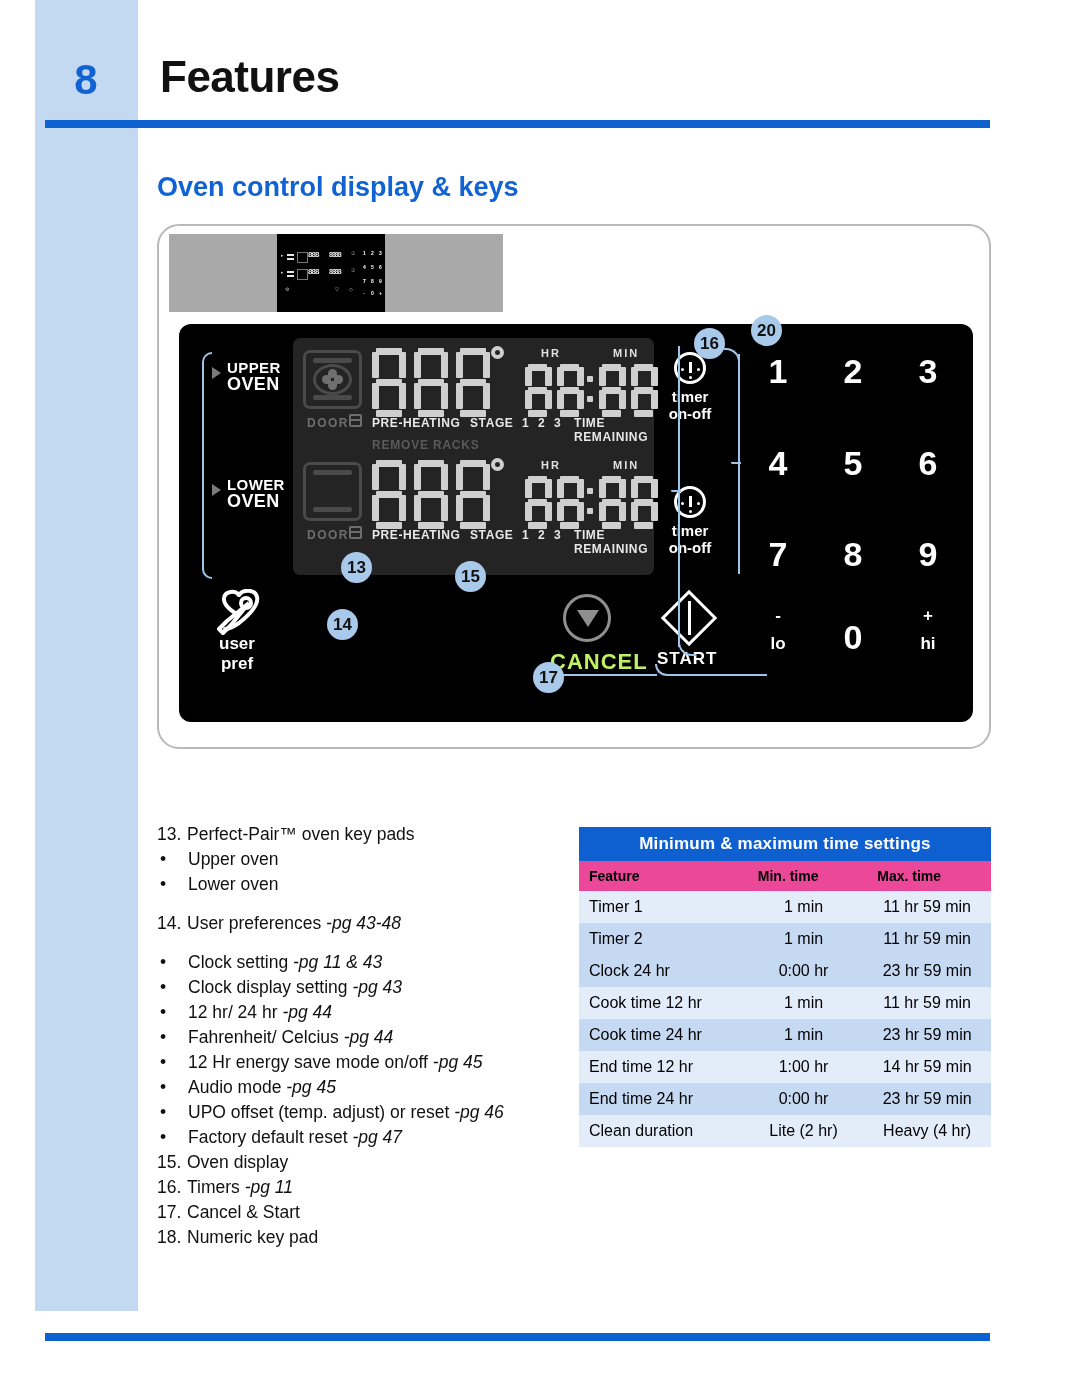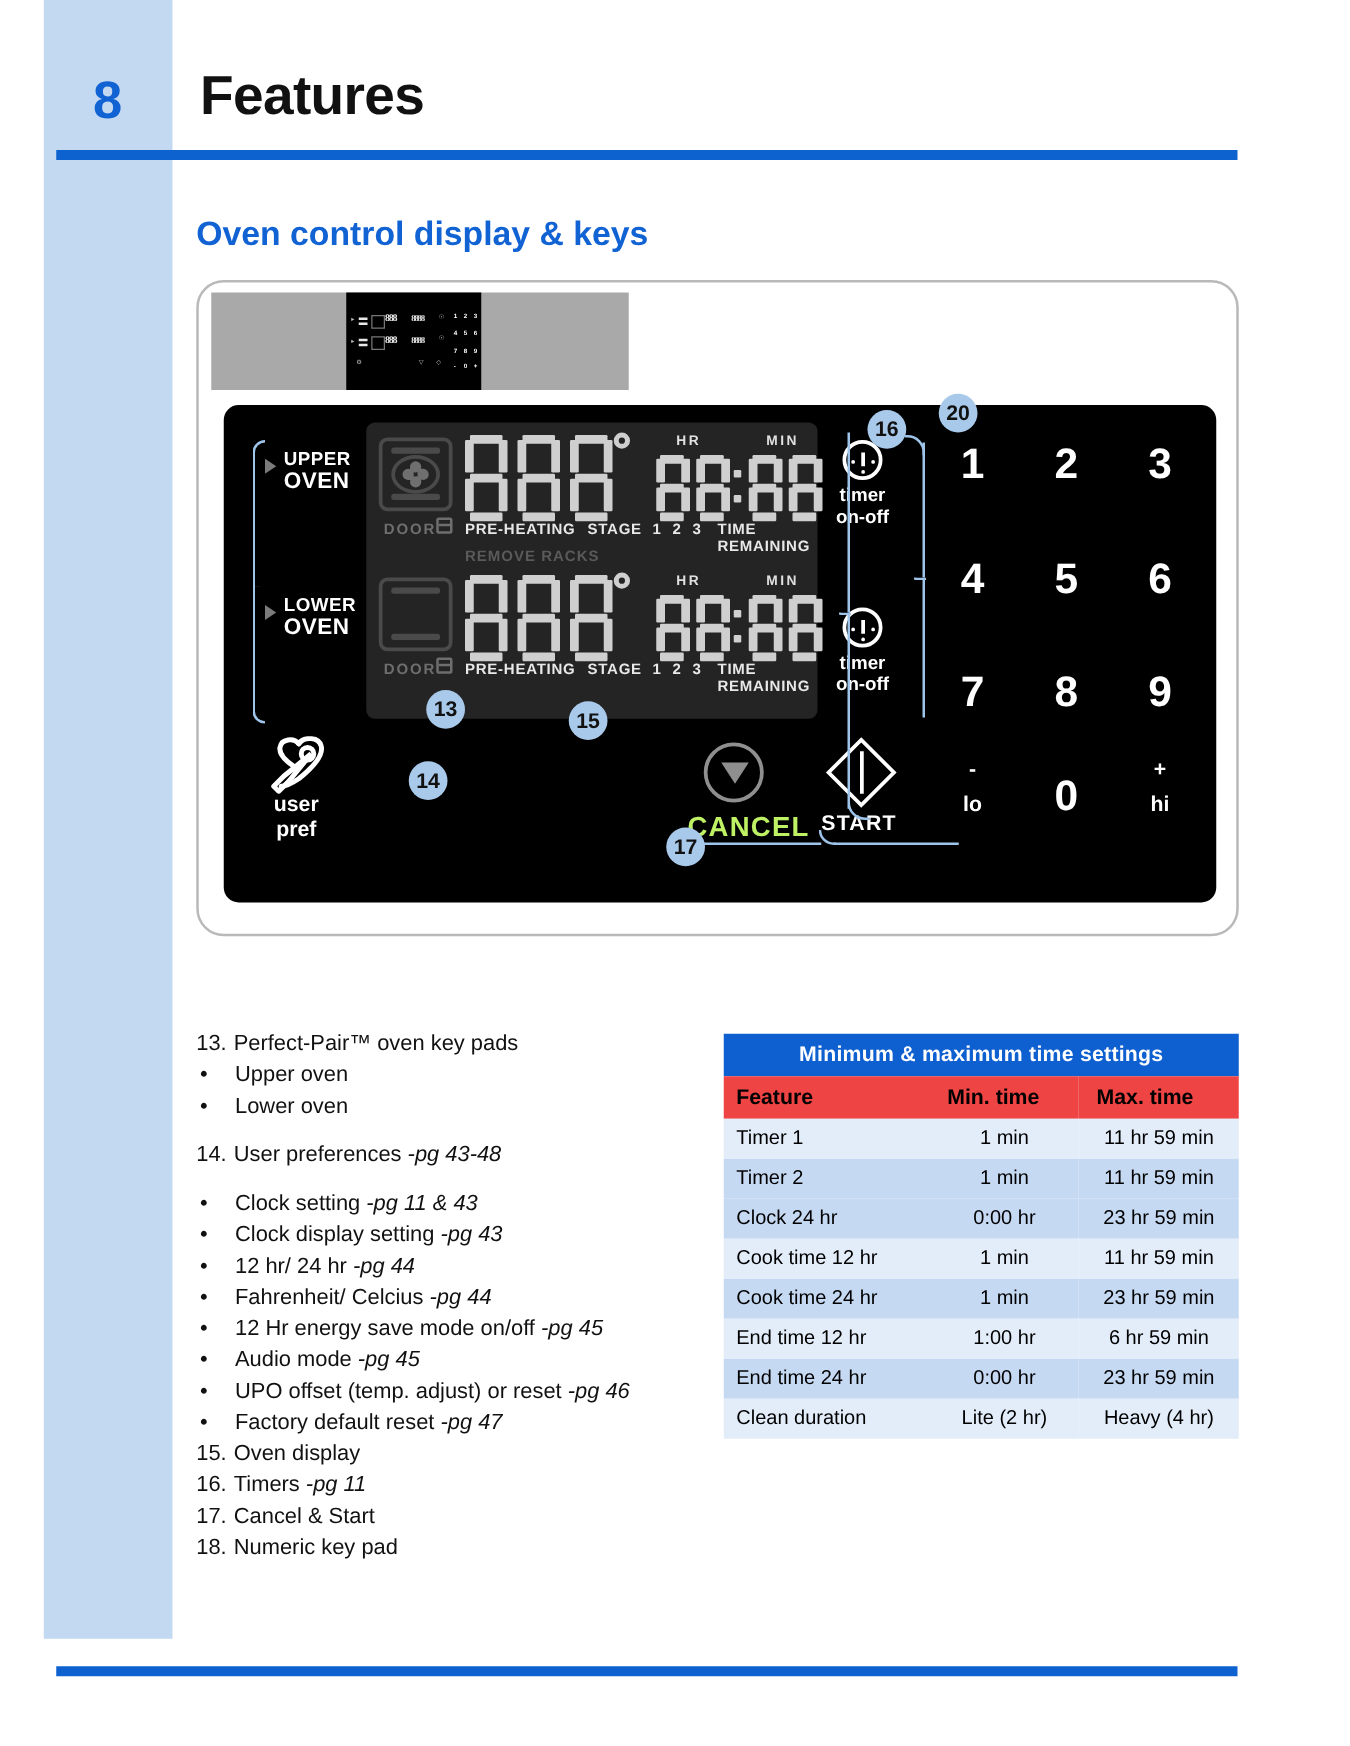--- a/index.html
+++ b/index.html
@@ -16,21 +16,21 @@
   .hdr-rule{position:absolute;left:45px;top:120px;width:945px;height:8px;background:#0e62d0;}
   .foot-rule{position:absolute;left:45px;top:1333px;width:945px;height:8px;background:#0e62d0;}
   .sec-title{position:absolute;left:157px;top:172px;font-size:27px;font-weight:bold;color:#1163d4;}
 
   
   .figure{position:absolute;left:157px;top:224px;width:834px;height:525px;
     border:2px solid #b9b9b9;border-radius:22px;background:#fff;box-sizing:border-box;}
   .inset{position:absolute;left:10px;top:8px;width:334px;height:78px;background:#a9a9a9;}
   .inset-black{position:absolute;left:108px;top:0;width:108px;height:78px;background:#000;}
   .mini-seg{position:absolute;background:#e8e8e8;}
-  .mini-dig{position:absolute;font-family:Liberation Serif, serif;color:#e8e8e8;font-size:8px;letter-spacing:-1px;font-weight:bold;}
+  .mini-dig{position:absolute;font-family:Liberation Sans, sans-serif;color:#e8e8e8;font-size:8px;letter-spacing:-1px;font-weight:bold;}
   .mini-num{position:absolute;color:#fff;font-size:5px;font-weight:bold;}
   .mini-ic{position:absolute;color:#bdbdbd;font-size:5px;}
 
   .panel{position:absolute;left:20px;top:98px;width:794px;height:398px;background:#000;border-radius:12px;}
 
   
   .ov-lbl{position:absolute;color:#fff;font-size:15px;font-weight:bold;line-height:17px;letter-spacing:.4px;}
   .tri{position:absolute;width:0;height:0;border-left:9px solid #7b7b7b;
     border-top:6px solid transparent;border-bottom:6px solid transparent;}
   .brace-t{position:absolute;border-left:2px solid #9fc4ea;border-top-left-radius:14px;border-top:2px solid #9fc4ea;}
@@ -92,21 +92,21 @@
   .bul{display:flex;padding-left:3px;}
   .bul .d{width:28px;flex:none;text-align:left;}
   .gap{height:14px;}
   em{font-style:italic;}
   .para{margin:0;}
 
   
   .tbl{position:absolute;left:579px;top:827px;width:412px;border-collapse:collapse;font-size:16px;}
   .tbl td,.tbl th{padding:7px 10px;}
   .t-head{background:#0e5fd0;color:#fff;font-size:17px;font-weight:bold;text-align:center;letter-spacing:.2px;}
-  .t-sub{background:#ef4444;font-weight:bold;font-size:17px;}
+  .t-sub{background:#ec4899;font-weight:bold;font-size:14px;}
   .r-a{background:#e3edfa;}
   .r-b{background:#c6d9f3;}
   .c1{width:40%;text-align:left;}
   .c2{width:29%;text-align:center;}
   .c3{width:31%;text-align:center;}
   .t-sub .c2,.t-sub .c3{text-align:left;padding-left:14px;}
 </style>
 </head>
 <body>
 
@@ -549,21 +549,21 @@
     <td class="c3">11 hr 59 min</td>
   </tr>
   <tr class="r-b">
     <td class="c1">Cook time 24 hr</td>
     <td class="c2">1 min</td>
     <td class="c3">23 hr 59 min</td>
   </tr>
   <tr class="r-a">
     <td class="c1">End time 12 hr</td>
     <td class="c2">1:00 hr</td>
-    <td class="c3">6 hr 59 min</td>
+    <td class="c3">14 hr 59 min</td>
   </tr>
   <tr class="r-b">
     <td class="c1">End time 24 hr</td>
     <td class="c2">0:00 hr</td>
     <td class="c3">23 hr 59 min</td>
   </tr>
   <tr class="r-a">
     <td class="c1">Clean duration</td>
     <td class="c2">Lite (2 hr)</td>
     <td class="c3">Heavy (4 hr)</td>

